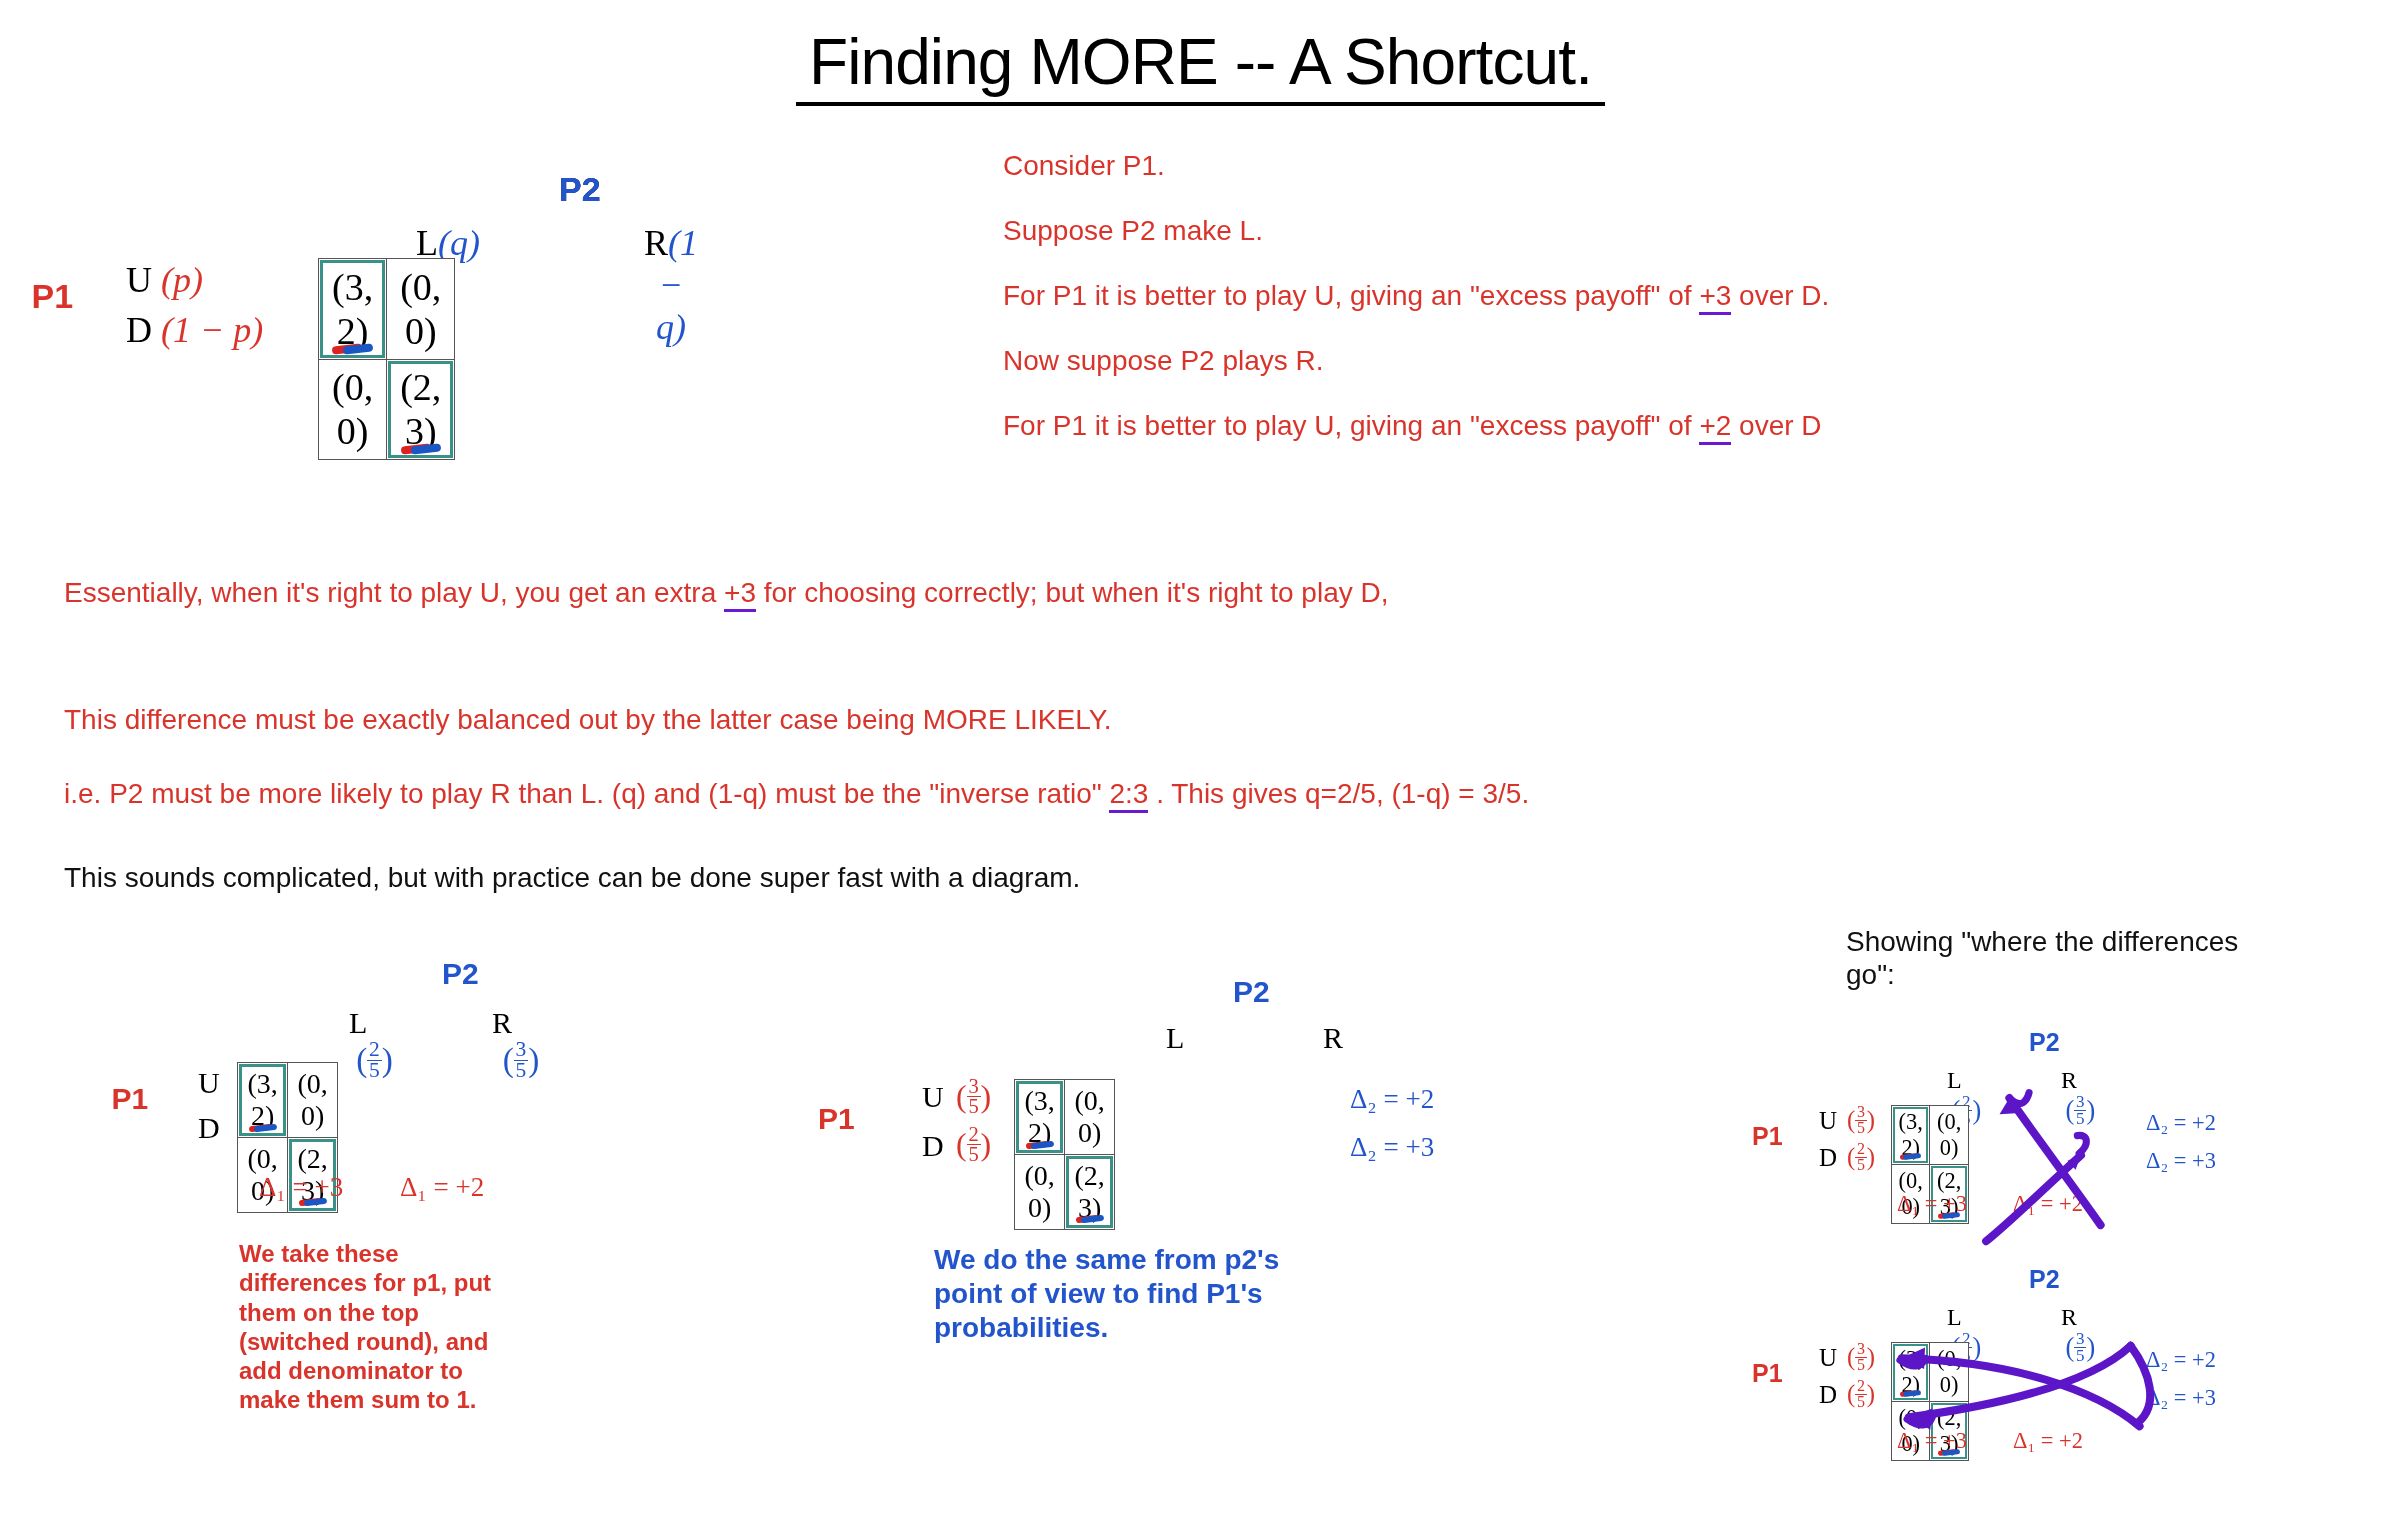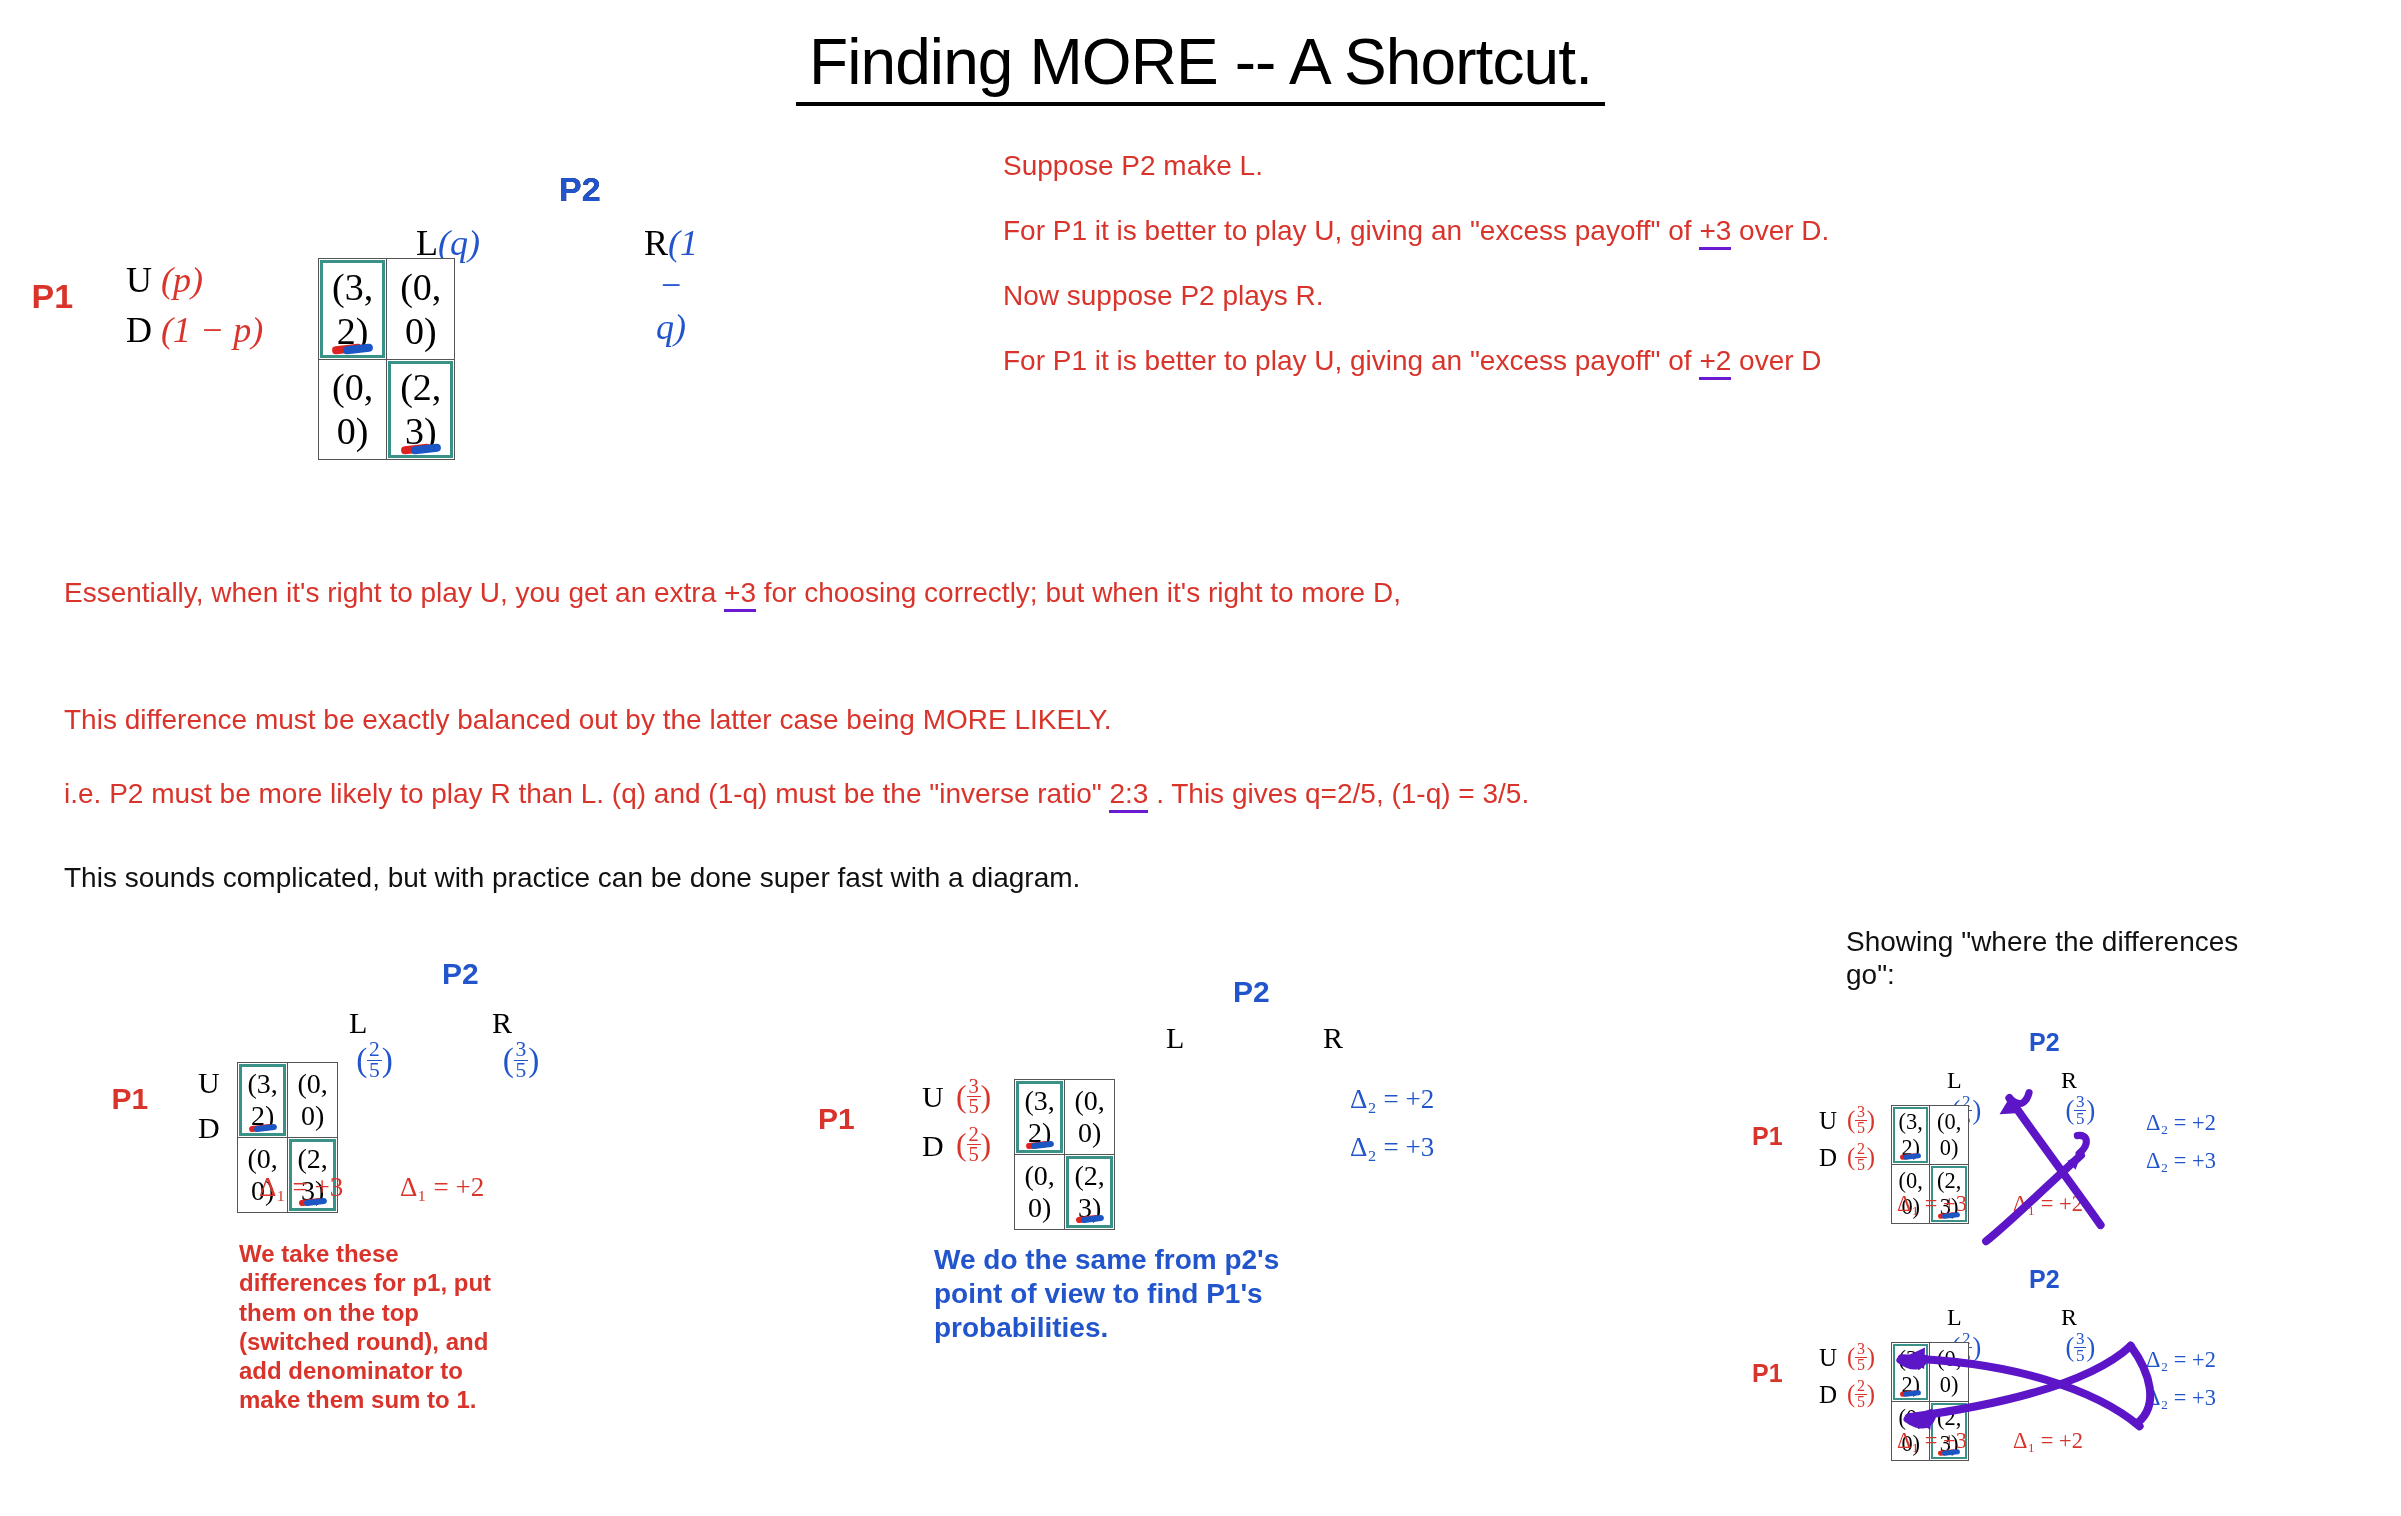--- a/index.html
+++ b/index.html
@@ -112,33 +112,34 @@
           <i class="mk r"></i>
           <i class="mk b"></i>
         </span>
       </td>
     </tr>
   </tbody>
     </table>
 </div>
 
 <div class="abs" style="left:1003px;top:152px;">
+  <div class="rline" style="margin-bottom:37px;">Consider P1.</div>
   <div class="rline" style="margin-bottom:37px;">Suppose P2 make L.</div>
   <div class="rline" style="margin-bottom:37px;">
     <span>For P1 it is better to play U, giving an "excess payoff" of </span><span class="uline">+3</span><span> over D.</span>
   </div>
   <div class="rline" style="margin-bottom:37px;">Now suppose P2 plays R.</div>
   <div class="rline">
     <span>For P1 it is better to play U, giving an "excess payoff" of </span><span class="uline">+2</span><span> over D</span>
   </div>
 </div>
 
 <div class="abs" style="left:64px;top:579px;">
   <div class="rline">
-    <span>Essentially, when it's right to play U, you get an extra </span><span class="uline">+3</span><span> for choosing correctly; but when it's right to more D,</span>
+    <span>Essentially, when it's right to play U, you get an extra </span><span class="uline">+3</span><span> for choosing correctly; but when it's right to play D,</span>
   </div>
 </div>
 
 <div class="abs rline" style="left:64px;top:706px;">This difference must be exactly balanced out by the latter case being MORE LIKELY.</div>
 
 <div class="abs" style="left:64px;top:780px;">
   <div class="rline">
     <span>i.e. P2 must be more likely to play R than L. (q) and (1-q) must be the "inverse ratio" </span><span class="uline">2:3</span><span> . This gives q=2/5, (1-q) = 3/5.</span>
   </div>
 </div>

